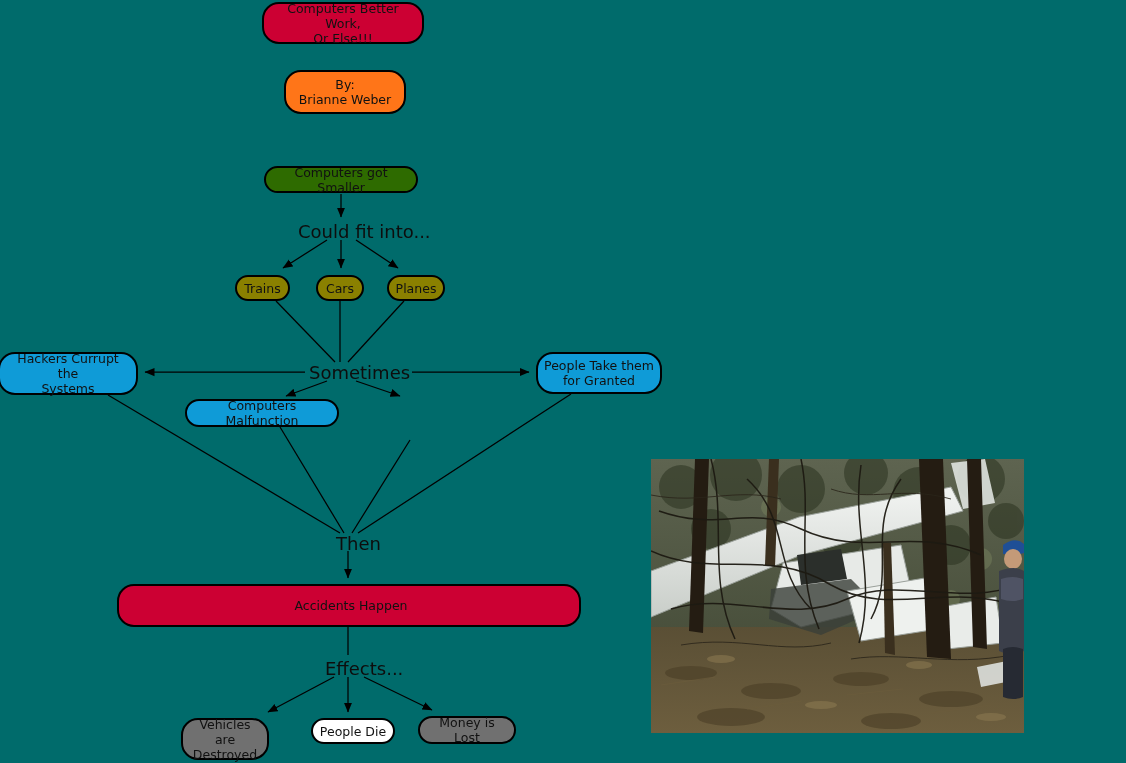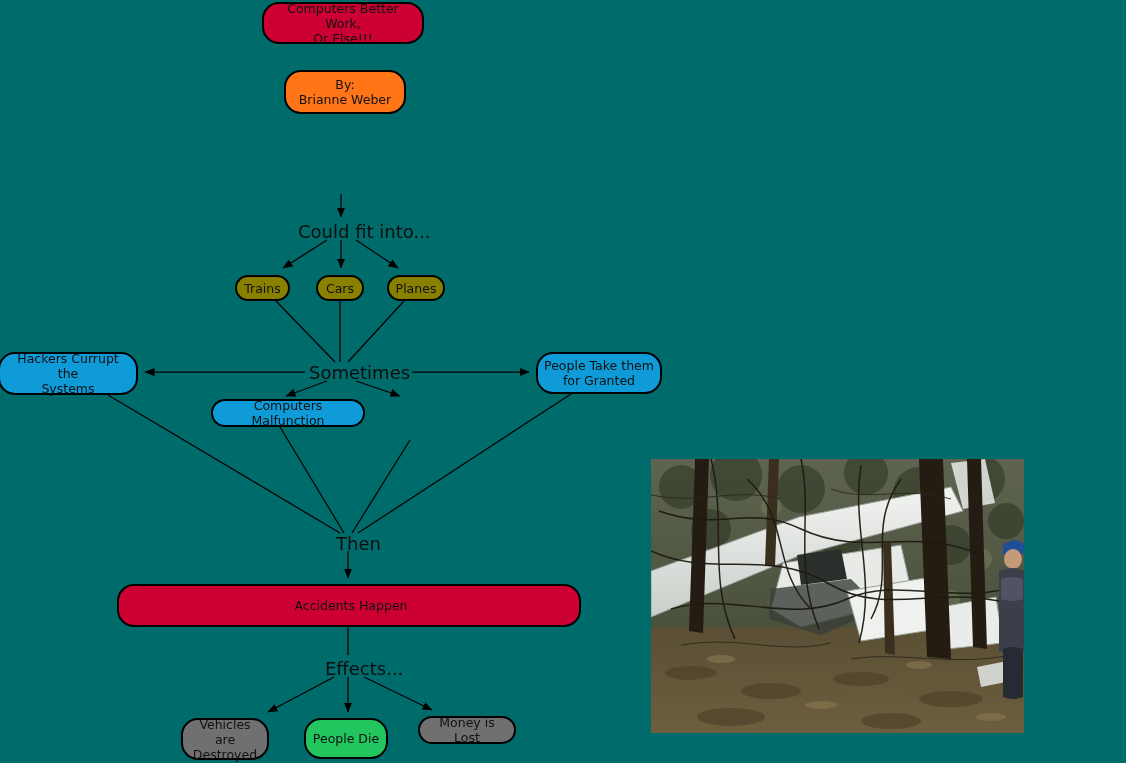--- a/index.html
+++ b/index.html
@@ -101,32 +101,33 @@
       <line x1="334" y1="677" x2="268" y2="712" marker-end="url(#arrow)"></line>
       <line x1="348" y1="677" x2="348" y2="712" marker-end="url(#arrow)"></line>
       <line x1="364" y1="677" x2="432" y2="710" marker-end="url(#arrow)"></line>
     </g>
   </svg>
 
   <div class="node" style="left: 262px; top: 2px; width: 162px; height: 42px; background: rgb(204, 0, 51);">Computers Better Work,
 Or Else!!!</div>
   <div class="node" style="left: 284px; top: 70px; width: 122px; height: 44px; background: rgb(255, 117, 24);">By:
 Brianne Weber</div>
+  <div class="node" style="left: 264px; top: 166px; width: 154px; height: 27px; background: rgb(46, 107, 0);">Computers got Smaller</div>
   <div class="node" style="left: 235px; top: 275px; width: 55px; height: 26px; background: rgb(138, 128, 0);">Trains</div>
   <div class="node" style="left: 316px; top: 275px; width: 48px; height: 26px; background: rgb(138, 128, 0);">Cars</div>
   <div class="node" style="left: 387px; top: 275px; width: 58px; height: 26px; background: rgb(138, 128, 0);">Planes</div>
   <div class="node" style="left: -2px; top: 352px; width: 140px; height: 43px; background: rgb(15, 155, 215);">Hackers Currupt the
 Systems</div>
-  <div class="node" style="left: 185px; top: 399px; width: 154px; height: 28px; background: rgb(15, 155, 215); margin-left: 26px;">Computers Malfunction</div>
+  <div class="node" style="left: 185px; top: 399px; width: 154px; height: 28px; background: rgb(15, 155, 215);">Computers Malfunction</div>
   <div class="node" style="left: 536px; top: 352px; width: 126px; height: 42px; background: rgb(15, 155, 215);">People Take them
 for Granted</div>
   <div class="node" style="left: 117px; top: 584px; width: 464px; height: 43px; background: rgb(204, 0, 51); padding-left: 10px;">Accidents Happen</div>
   <div class="node" style="left: 181px; top: 718px; width: 88px; height: 42px; background: rgb(112, 112, 112);">Vehicles are
 Destroyed</div>
-  <div class="node" style="left: 304px; top: 718px; width: 84px; height: 41px; background: #22c55e;">People Die</div>
+  <div class="node" style="left: 311px; top: 718px; width: 84px; height: 26px; background: #ffffff;">People Die</div>
   <div class="node" style="left: 418px; top: 716px; width: 98px; height: 28px; background: rgb(112, 112, 112);">Money is Lost</div>
 
   <div class="label" style="left: 296px; top: 225px;">Could fit into...</div>
   <div class="label" style="left: 307px; top: 366px;">Sometimes</div>
   <div class="label" style="left: 334px; top: 537px;">Then</div>
   <div class="label" style="left: 323px; top: 662px;">Effects...</div>
 
   <div class="photo" style="left: 651px; top: 459px; width: 373px; height: 274px;">
     <svg width="373" height="274" viewBox="0 0 373 274" preserveAspectRatio="none">
       <defs>

